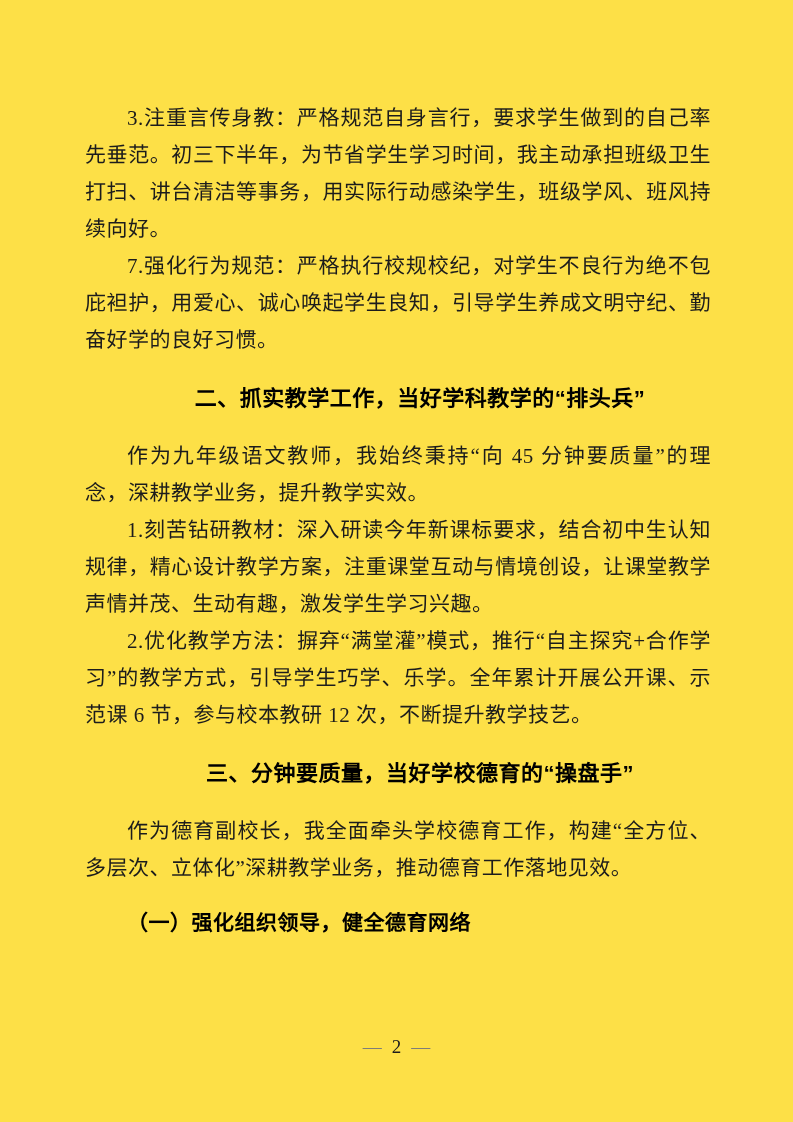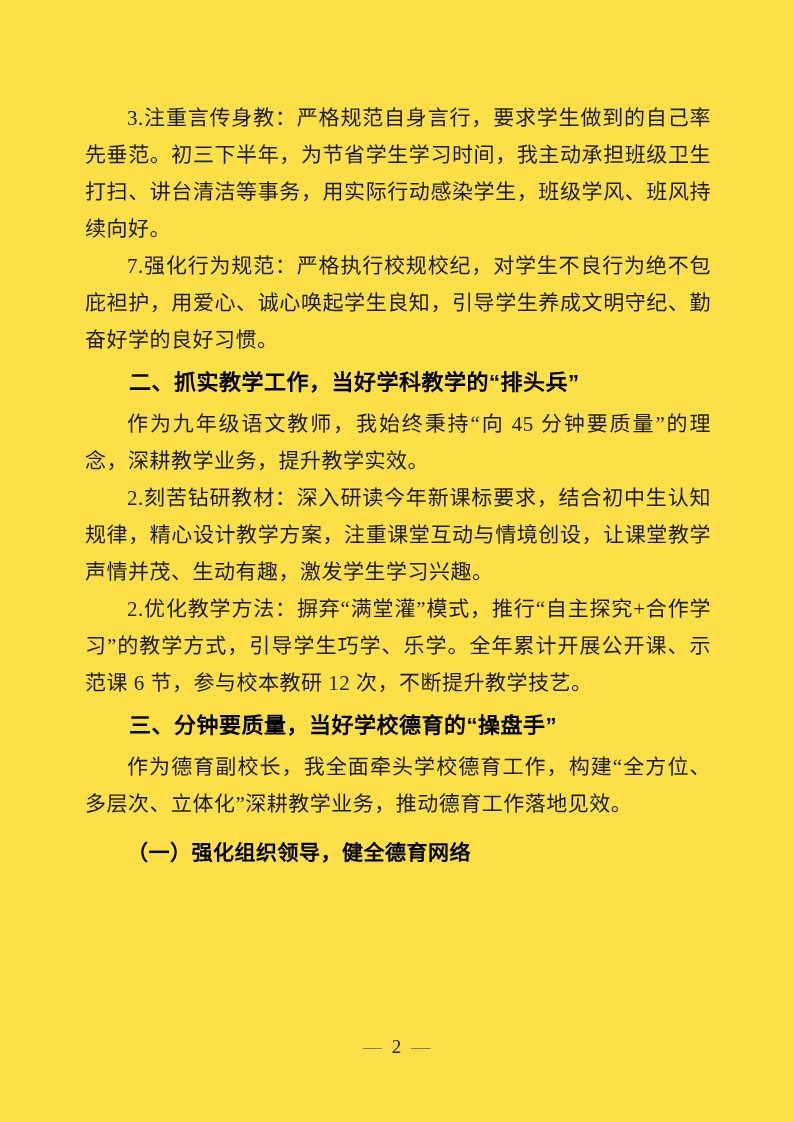--- a/index.html
+++ b/index.html
@@ -25,32 +25,32 @@
     margin: 0;
     font-family: "Liberation Serif", "DejaVu Serif", serif;
     font-size: 21px;
     line-height: 37px;
     color: #1c1c1c;
     text-align: justify;
     text-indent: 2em;
     letter-spacing: 0.5px;
   }
   p.section-heading {
-    margin: 5px 0;
+    margin: 21px 0;
     font-family: "Liberation Sans", "DejaVu Sans", sans-serif;
     font-weight: bold;
     font-size: 22px;
     line-height: 37px;
     color: #000000;
-    text-align: left;
+    text-align: center;
     text-indent: 2em;
     letter-spacing: 0.5px;
   }
   p.sub-heading {
-    margin: 12px 0;
+    margin: 18px 0;
     font-family: "Liberation Serif", "DejaVu Serif", serif;
     font-weight: bold;
     font-size: 21px;
     line-height: 37px;
     color: #000000;
     text-align: left;
     text-indent: 2em;
     letter-spacing: 0.5px;
   }
   .footer {
@@ -70,21 +70,21 @@
 </style>
 </head>
 <body>
 
 <div class="page">
   <div class="content">
     <p class="body-para">3.注重言传身教：严格规范自身言行，要求学生做到的自己率先垂范。初三下半年，为节省学生学习时间，我主动承担班级卫生打扫、讲台清洁等事务，用实际行动感染学生，班级学风、班风持续向好。</p>
     <p class="body-para">7.强化行为规范：严格执行校规校纪，对学生不良行为绝不包庇袒护，用爱心、诚心唤起学生良知，引导学生养成文明守纪、勤奋好学的良好习惯。</p>
     <p class="section-heading">二、抓实教学工作，当好学科教学的“排头兵”</p>
     <p class="body-para">作为九年级语文教师，我始终秉持“向 45 分钟要质量”的理念，深耕教学业务，提升教学实效。</p>
-    <p class="body-para">2.刻苦钻研教材：深入研读今年新课标要求，结合初中生认知规律，精心设计教学方案，注重课堂互动与情境创设，让课堂教学声情并茂、生动有趣，激发学生学习兴趣。</p>
+    <p class="body-para">1.刻苦钻研教材：深入研读今年新课标要求，结合初中生认知规律，精心设计教学方案，注重课堂互动与情境创设，让课堂教学声情并茂、生动有趣，激发学生学习兴趣。</p>
     <p class="body-para">2.优化教学方法：摒弃“满堂灌”模式，推行“自主探究+合作学习”的教学方式，引导学生巧学、乐学。全年累计开展公开课、示范课 6 节，参与校本教研 12 次，不断提升教学技艺。</p>
     <p class="section-heading">三、分钟要质量，当好学校德育的“操盘手”</p>
     <p class="body-para">作为德育副校长，我全面牵头学校德育工作，构建“全方位、多层次、立体化”深耕教学业务，推动德育工作落地见效。</p>
     <p class="sub-heading">（一）强化组织领导，健全德育网络</p>
   </div>
 
   <div class="footer">
     <span class="dash">—</span><span>2</span><span class="dash">—</span>
   </div>
 </div>

